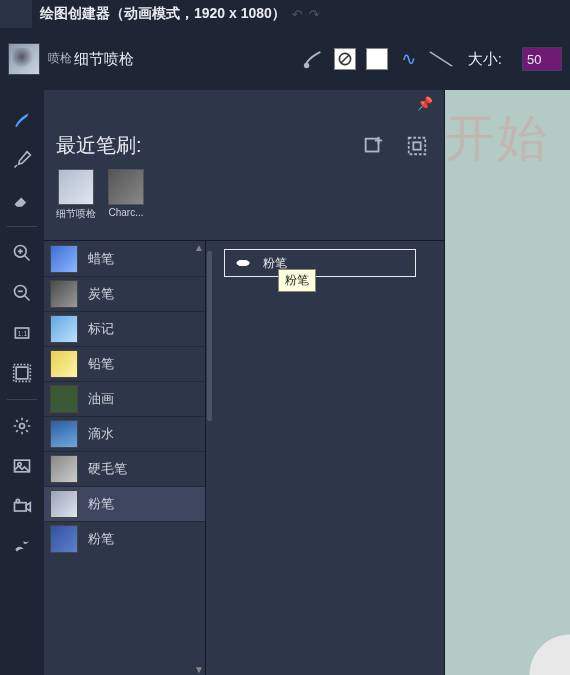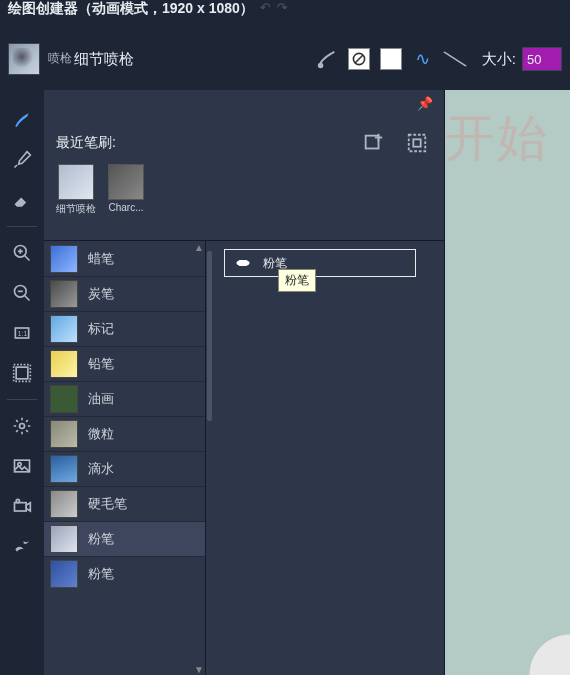--- a/index.html
+++ b/index.html
@@ -10,23 +10,24 @@
     font-size: 12px;
     color: #d0d4dc;
     overflow: hidden;
     position: relative;
   }
 
   
   .titlebar {
     height: 28px;
     background: #1e2636;
-    display: flex; align-items: flex-start;
+    display: flex; align-items: center;
     padding: 0 8px;
     gap: 6px;
+    margin-left: 32px;
   }
   .titlebar .title { font-weight: bold; font-size: 14px; color: #e8ebf0; }
   .titlebar .arrow { color: #4a5568; font-size: 13px; cursor: default; }
 
   
   .header {
     height: 62px;
     background: #1e2636;
     display: flex; align-items: center;
     padding: 0 8px;
@@ -46,25 +47,25 @@
   .header .brush-names { display:flex; flex-direction:row; gap:2px; }
   .header .brush-type { font-size: 12px; color:#aeb6c4; }
   .header .brush-name { font-size: 15px; color:#e8ebf0; }
   .header .spacer { flex:1; }
   .header .tool-icons { display:flex; align-items:center; gap:10px; }
   .tool-icons .ico { width:22px; height:22px; display:flex; align-items:center; justify-content:center; cursor:pointer; }
   .swatch-no { width:22px; height:22px; background:#fff; border:1px solid #888; display:flex; align-items:center; justify-content:center; cursor:pointer; }
   .swatch-white { width:22px; height:22px; background:#fff; border:1px solid #888; cursor:pointer; }
   .curve-icon { color:#4da3ff; font-size:18px; }
   .line-icon { color:#aeb6c4; font-size:20px; transform:rotate(-30deg); }
-  .size-group { display:flex; align-items:center; gap:6px; margin-left:8px; }
+  .size-group { display:flex; align-items:center; gap:20px; margin-left:8px; }
   .size-label { font-size:15px; color:#e8ebf0; }
   .size-input {
     width: 40px; height: 24px;
-    background:#a21caf; border:1px solid #3a4456;
+    background:#701a75; border:1px solid #3a4456;
     color:#e8ebf0; text-align:left; padding:0 4px; font-size:13px;
   }
 
   
   .main {
     position: relative;
     display: flex;
     height: calc(675px - 28px - 62px);
   }
 
@@ -118,21 +119,21 @@
     z-index: 2;
     display:flex; flex-direction:column;
   }
   .panel-top {
     height: 150px;
     padding: 8px 12px 4px;
     position: relative;
   }
   .pin-icon { position:absolute; top:6px; right:10px; color:#aeb6c4; cursor:pointer; font-size:13px; }
   .recent-row { display:flex; align-items:center; justify-content:space-between; margin-top:34px; }
-  .recent-label { font-size:14px; color:#e8ebf0; }
+  .recent-label { font-size:20px; color:#e8ebf0; }
   .recent-tools { display:flex; gap:22px; margin-right:4px; }
   .recent-tools .rt-ico { width:22px; height:22px; color:#aeb6c4; cursor:pointer; }
   .recent-items { display:flex; gap:10px; margin-top:10px; }
   .recent-item { display:flex; flex-direction:column; align-items:center; width:40px; cursor:pointer; }
   .recent-thumb { width:36px; height:36px; background:linear-gradient(135deg,#b0bccf,#e0e6ef); border:1px solid #555; }
   .recent-thumb.dark { background:linear-gradient(135deg,#555,#888); }
   .recent-name { font-size:10px; color:#cfd4dd; margin-top:2px; white-space:nowrap; overflow:hidden; text-overflow:ellipsis; max-width:40px; }
 
   
   .panel-lower {
@@ -373,24 +374,20 @@
             </div>
             <div class="cat-item">
               <div class="cat-thumb t-yel"></div>
               <div class="cat-label">铅笔</div>
             </div>
             <div class="cat-item">
               <div class="cat-thumb t-oil"></div>
               <div class="cat-label">油画</div>
             </div>
             <div class="cat-item">
-              <div class="cat-thumb t-part"></div>
-              <div class="cat-label">微粒</div>
-            </div>
-            <div class="cat-item">
               <div class="cat-thumb t-drop"></div>
               <div class="cat-label">滴水</div>
             </div>
             <div class="cat-item">
               <div class="cat-thumb t-hard"></div>
               <div class="cat-label">硬毛笔</div>
             </div>
             <div class="cat-item selected">
               <div class="cat-thumb t-chalk"></div>
               <div class="cat-label">粉笔</div>

